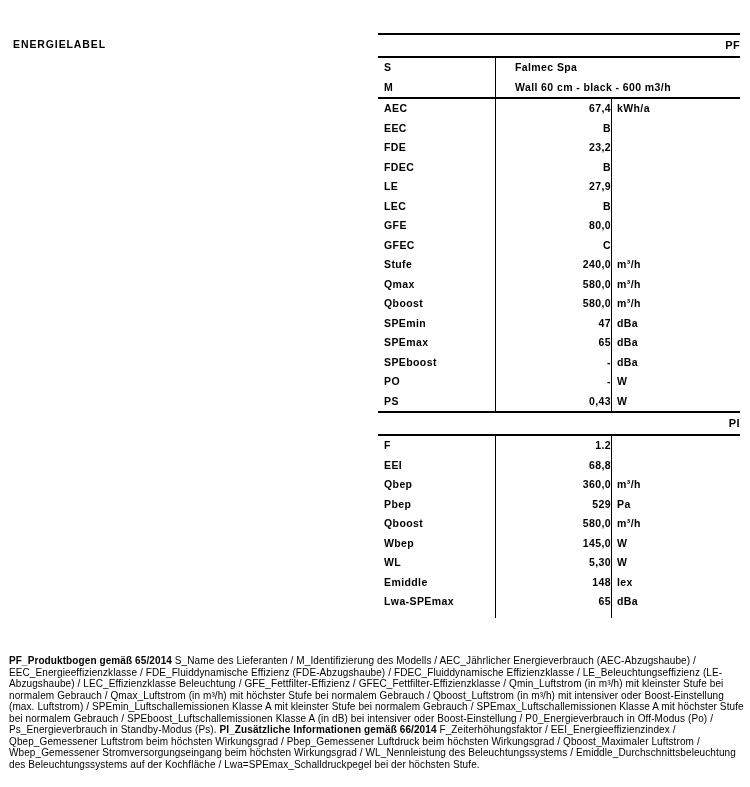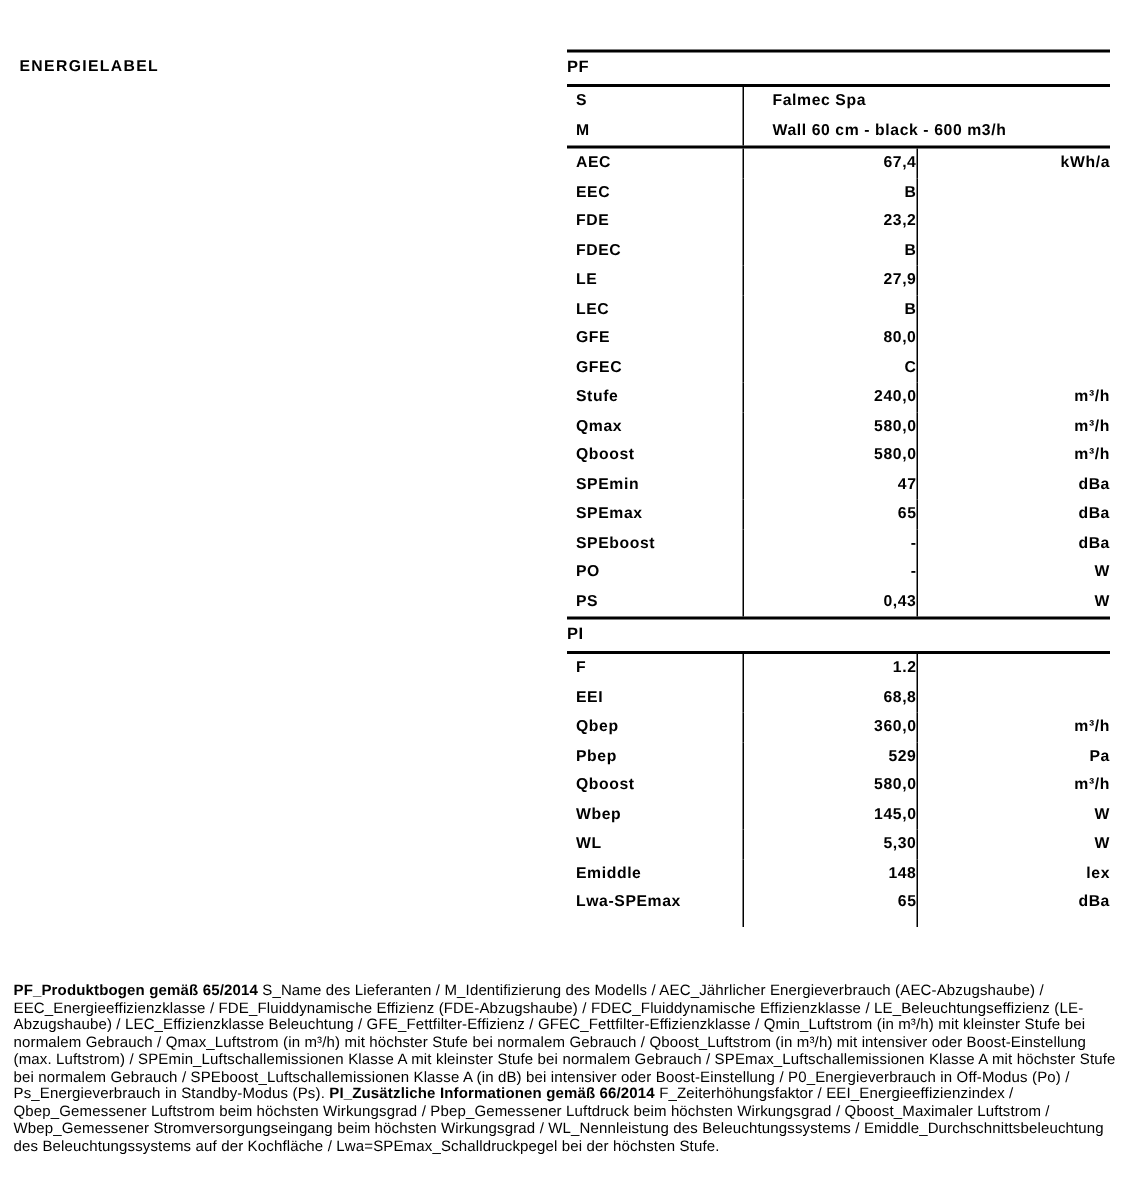--- a/index.html
+++ b/index.html
@@ -26,40 +26,40 @@
     left: 378px;
     top: 33px;
     width: 362px;
     font-size: 10.5px;
     font-weight: bold;
     letter-spacing: 0.4px;
   }
   .section-header {
     height: 21px;
     line-height: 21px;
-    text-align: left;
+    text-align: right;
     border-bottom: 2px solid #000000;
     font-size: 11px;
   }
   .spec-table > .section-header:first-child { border-top: 2px solid #000000; }
   .info-block { border-bottom: 2px solid #000000; }
   .data-block { border-bottom: 2px solid #000000; }
   .data-block.no-bottom { border-bottom: none; }
   .row { display: flex; }
   .cell {
     box-sizing: border-box;
     height: 19.5px;
     line-height: 19.5px;
     white-space: nowrap;
     overflow: visible;
   }
   .cell.label { width: 117px; padding-left: 6px; }
   .cell.value { width: 116px; border-left: 1px solid #000000; padding-left: 5px; text-align: right; }
   .cell.value-wide { flex: 1; border-left: 1px solid #000000; padding-left: 19px; }
-  .cell.unit { flex: 1; border-left: 1px solid #000000; padding-left: 5px; text-align: right; }
+  .cell.unit { flex: 1; border-left: 1px solid #000000; padding-left: 5px; }
   .row.spacer .cell { height: 6px; line-height: 6px; }
   .footnote {
     position: absolute;
     left: 9px;
     top: 655px;
     width: 736px;
     margin: 0;
     font-size: 10px;
     line-height: 11.55px;
     letter-spacing: 0.1px;

